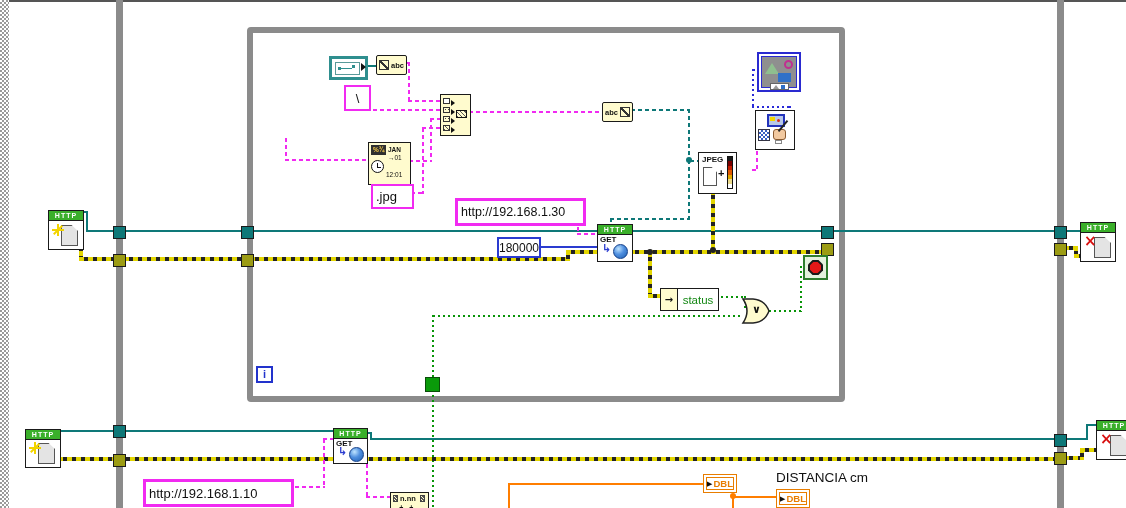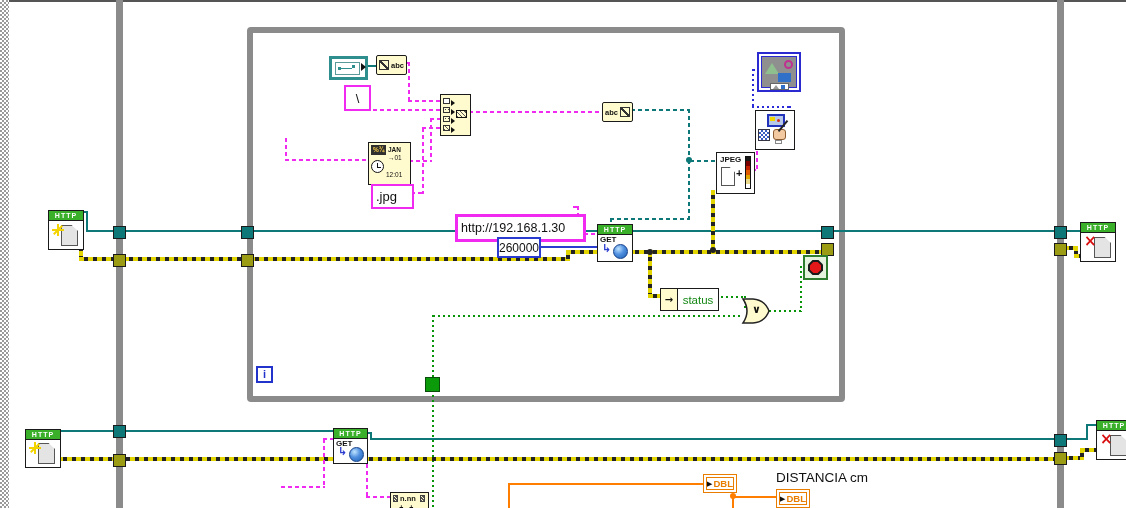--- a/index.html
+++ b/index.html
@@ -223,23 +223,23 @@
     <div class="abs" style="left:2px;top:30px;width:7px;height:6px;border:1px solid #333;background:repeating-linear-gradient(45deg,#555 0 1px,transparent 1px 3px)"></div>
     <div class="abs" style="left:10px;top:32px;width:0;height:0;border-left:4px solid #111;border-top:3px solid transparent;border-bottom:3px solid transparent"></div>
     <div class="abs" style="left:15px;top:15px;width:11px;height:8px;border:1px solid #111;background:repeating-linear-gradient(45deg,#555 0 1px,var(--cream) 1px 3px)"></div>
   </div>
 
   <div class="node cream" style="left:602px;top:102px;width:29px;height:18px;border-radius:2px;display:flex;align-items:center;justify-content:center;gap:2px">
     <span style="font-size:7.5px;font-weight:bold;color:#111">abc</span>
     <span class="tinybox" style="position:static;width:8px;height:8px;background:linear-gradient(45deg,transparent 42%,#333 42% 58%,transparent 58%)"></span>
   </div>
 
-  <div class="const" style="left:455px;top:214px;width:119px;height:22px;font-size:12.5px;border-width:3px">http://192.168.1.30</div>
-
-  <div class="abs" style="left:497px;top:237px;width:44px;height:21px;border:2px solid var(--blue-border);background:#fff;z-index:5;display:flex;align-items:center;justify-content:center;font-size:12px;color:#101010">260000</div>
+  <div class="const" style="left:455px;top:198px;width:119px;height:22px;font-size:12.5px;border-width:3px">http://192.168.1.30</div>
+
+  <div class="abs" style="left:497px;top:237px;width:44px;height:21px;border:2px solid var(--blue-border);background:#fff;z-index:5;display:flex;align-items:center;justify-content:center;font-size:12px;color:#101010">180000</div>
 
   <div class="node" style="left:597px;top:224px;width:34px;height:36px">
     <div class="hdr">HTTP</div>
     <div class="abs" style="left:2px;top:10px;font-size:8px;font-weight:bold;color:#111">GET</div>
     <div class="abs glyphfont" style="left:4px;top:17px;font-size:11px;font-weight:bold;color:#2a3bd0">↳</div>
     <div class="globe" style="left:15px;top:19px"></div>
   </div>
 
   <div class="node" style="left:660px;top:288px;width:57px;height:21px;display:flex;z-index:5">
     <div style="width:16px;background:var(--cream);border-right:1px solid #1a1a1a;display:flex;align-items:center;justify-content:center;font-weight:bold;font-size:10px;color:#111" class="glyphfont">→</div>
@@ -275,21 +275,21 @@
     <div class="abs" style="left:11px;top:3px;width:18px;height:13px;border:2px solid #2233bb;background:#b8c8e8">
       <div class="abs" style="left:1px;top:1px;width:5px;height:4px;background:#f2d400"></div>
       <div class="abs" style="left:8px;top:3px;width:3px;height:3px;background:#d03020;border-radius:50%"></div>
     </div>
     <div class="abs" style="left:2px;top:18px;width:12px;height:12px;border:1px solid #334;background:repeating-conic-gradient(#3a5fc0 0% 25%,#fff 0% 50%);background-size:4px 4px"></div>
     <div class="abs" style="left:17px;top:18px;width:13px;height:11px;background:#f2c9a0;border:1px solid #8a5a30;border-radius:3px"></div>
     <div class="abs" style="left:26px;top:8px;width:2px;height:14px;background:#222;transform:rotate(40deg)"></div>
     <div class="abs" style="left:19px;top:29px;width:7px;height:4px;background:#fff;border:1px solid #888"></div>
   </div>
 
-  <div class="node" style="left:716px;top:152px;width:37px;height:40px">
+  <div class="node" style="left:698px;top:152px;width:37px;height:40px">
     <div class="abs" style="left:3px;top:2px;font-size:8px;font-weight:bold;color:#111">JPEG</div>
     <div class="doc" style="left:4px;top:14px;width:12px;height:17px;background:#fff"></div>
     <div class="abs" style="left:19px;top:14px;font-size:11px;font-weight:bold;color:#111">+</div>
     <div class="abs" style="left:28px;top:3px;width:6px;height:33px;border:1px solid #111;display:flex;flex-direction:column">
       <div style="flex:1;background:#1a1a1a"></div>
         <div style="flex:1;background:#7a0000"></div>
       <div style="flex:1;background:#c41f00"></div>
         <div style="flex:1;background:#e05a00"></div>
       <div style="flex:1;background:#e0a800"></div>
         <div style="flex:1;background:#ead98a"></div>
@@ -313,20 +313,21 @@
     </div>
   </div>
 
   <div class="node" style="left:333px;top:428px;width:33px;height:34px">
     <div class="hdr">HTTP</div>
     <div class="abs" style="left:2px;top:10px;font-size:8px;font-weight:bold;color:#111">GET</div>
     <div class="abs glyphfont" style="left:4px;top:16px;font-size:11px;font-weight:bold;color:#2a3bd0">↳</div>
     <div class="globe" style="left:15px;top:18px"></div>
   </div>
 
+  <div class="const" style="left:143px;top:479px;width:139px;height:22px;font-size:13px;border-width:3px">http://192.168.1.10</div>
 
   <div class="node cream" style="left:390px;top:492px;width:37px;height:24px">
     <div class="abs" style="left:2px;top:2px;width:5px;height:7px;background:repeating-linear-gradient(45deg,#555 0 1px,var(--cream) 1px 2px);border:1px solid #444"></div>
     <div class="abs" style="left:9px;top:1px;font-size:7.5px;font-weight:bold;color:#111">n.nn</div>
     <div class="abs" style="left:29px;top:2px;width:5px;height:7px;background:repeating-linear-gradient(45deg,#555 0 1px,var(--cream) 1px 2px);border:1px solid #444"></div>
     <div class="abs" style="left:4px;top:11px;font-size:7px;font-weight:bold;color:#111;letter-spacing:2px">-+  +-</div>
   </div>
 
   <div class="abs" style="left:703px;top:474px;width:34px;height:19px;border:1px solid var(--orange-accent);background:#fff;z-index:5">
     <div class="abs" style="left:2px;top:2px;right:2px;bottom:2px;border:1px solid var(--orange-accent);display:flex;align-items:center;justify-content:center;gap:1px">

